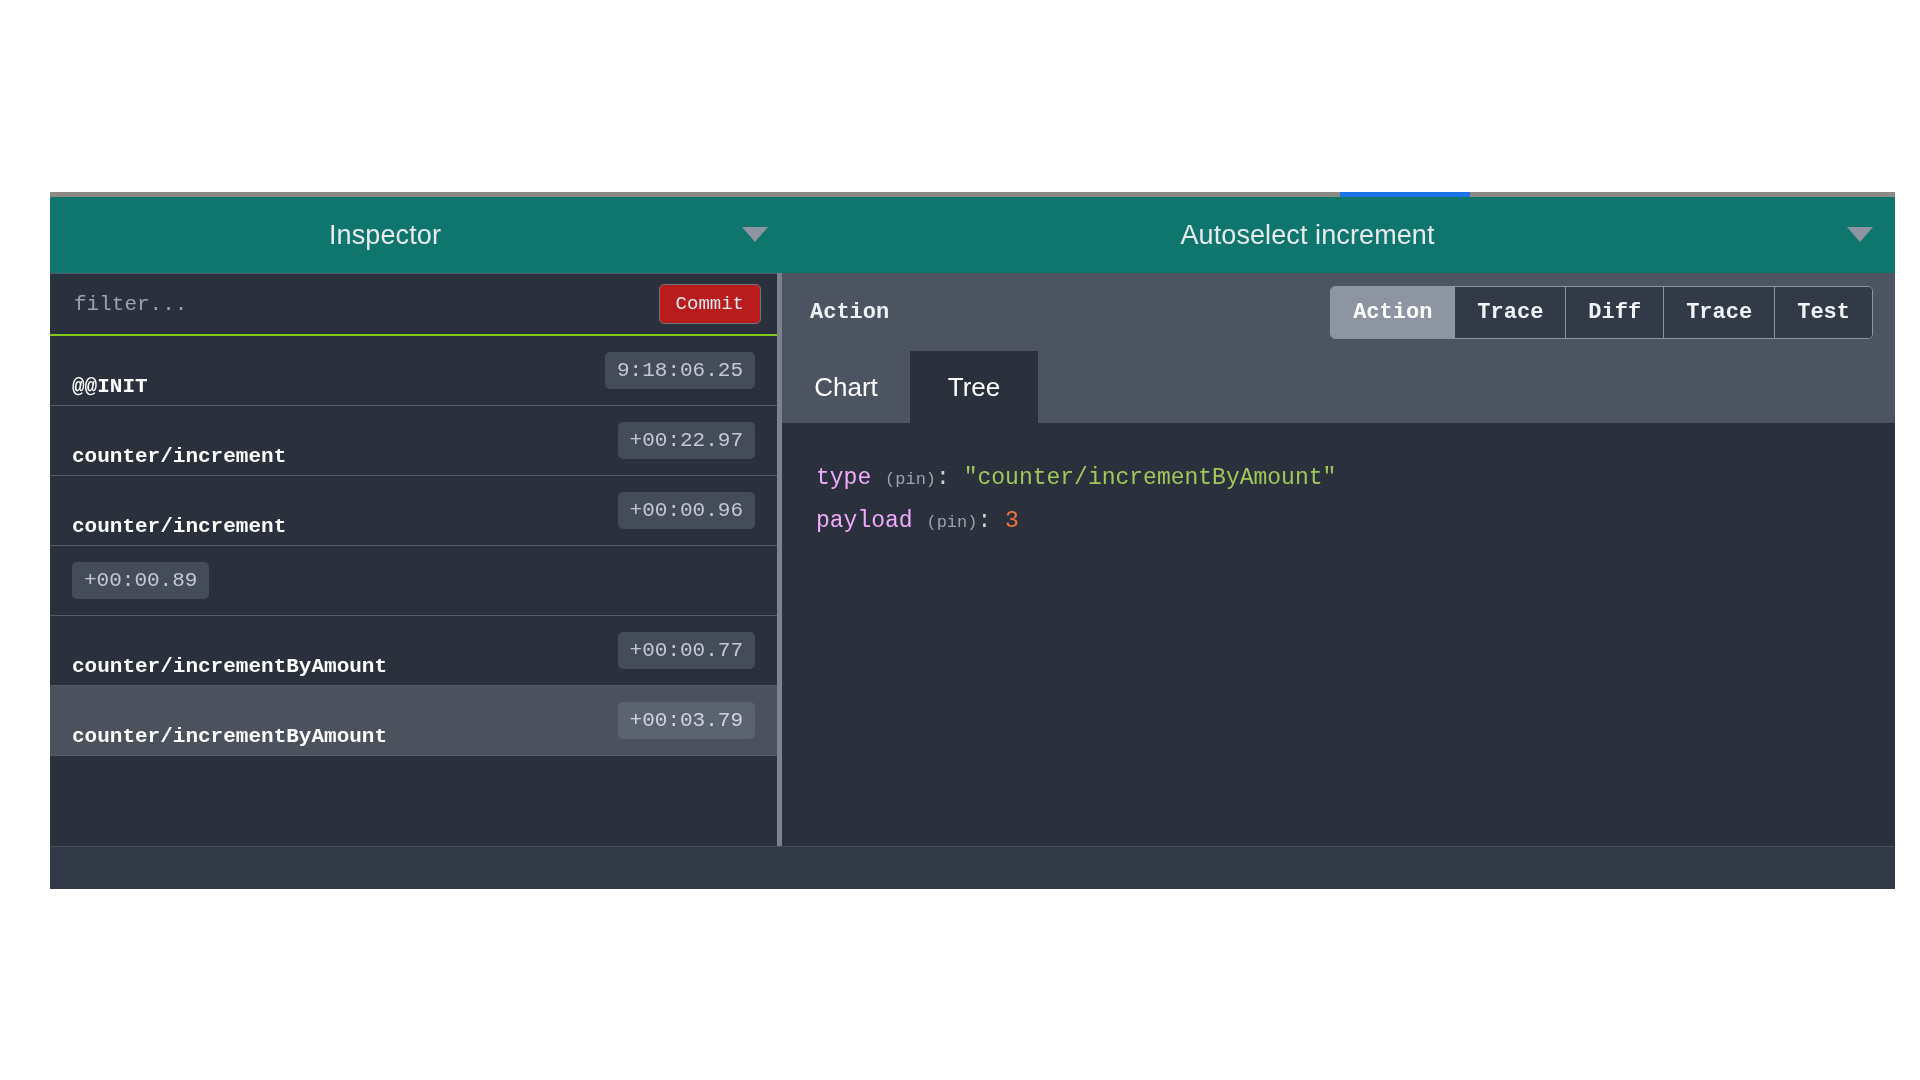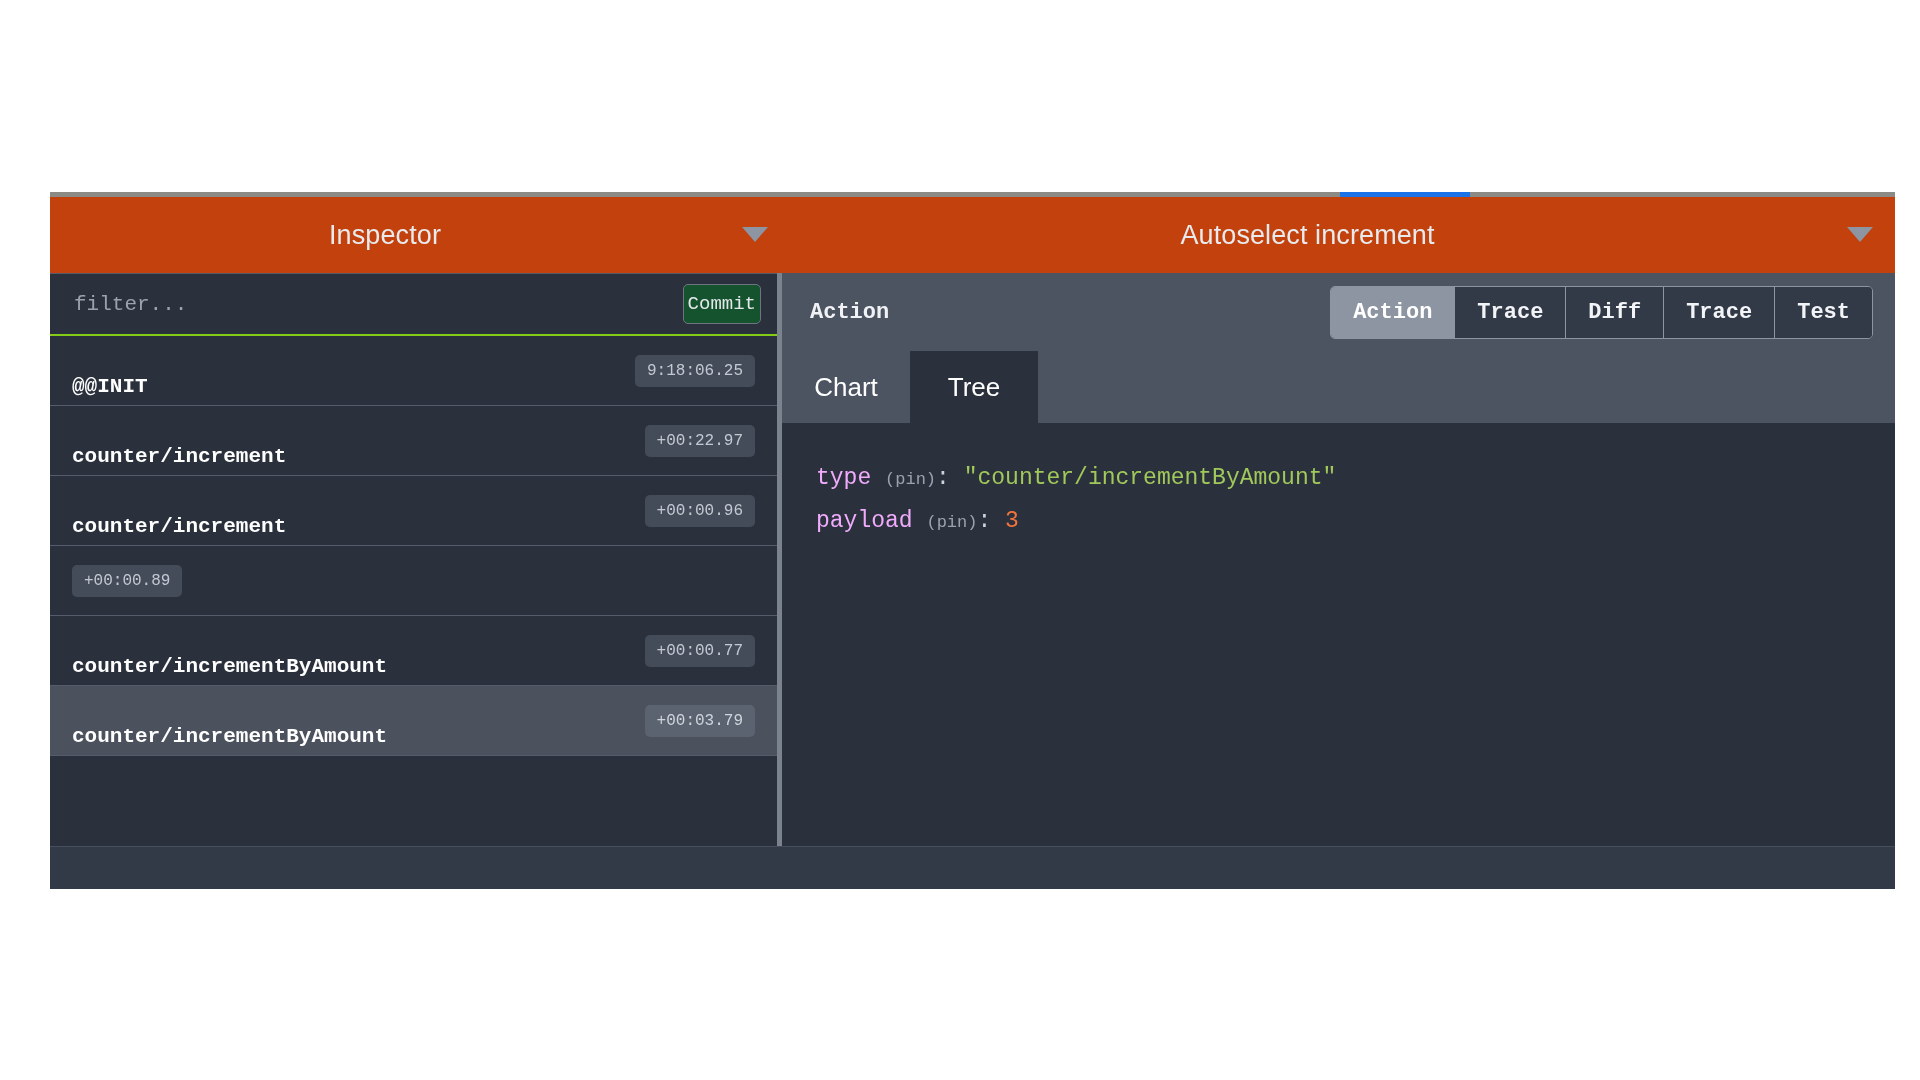--- a/index.html
+++ b/index.html
@@ -38,21 +38,21 @@
     top: 0;
     width: 130px;
     height: 5px;
     background: #1a73e8;
   }
 
   
   .header-bar {
     flex: none;
     height: 76px;
-    background: #c2410c;
+    background: #0f766e;
     display: flex;
     align-items: center;
   }
   .header-seg {
     height: 100%;
     display: flex;
     align-items: center;
     position: relative;
   }
   .header-seg.left { width: 740px; }
@@ -104,27 +104,27 @@
     flex: 1;
     background: transparent;
     border: none;
     outline: none;
     color: #9aa2ae;
     font-family: "Liberation Mono", monospace;
     font-size: 21px;
   }
   .filter-input::placeholder { color: #9aa2ae; opacity: 1; }
   .commit-btn {
-    background: #14532d;
+    background: #b91c1c;
     border: 1px solid #6d7583;
     border-radius: 5px;
     color: #e4e7eb;
     font-family: "Liberation Mono", monospace;
     font-size: 19px;
-    padding: 8px 4px;
+    padding: 8px 16px;
     cursor: pointer;
   }
 
   .action-list {
     flex: 1;
     overflow: hidden;
     min-height: 0;
   }
   .action-row {
     height: 70px;
@@ -142,21 +142,21 @@
     font-family: "Liberation Mono", monospace;
     font-size: 21px;
     font-weight: bold;
     white-space: nowrap;
     margin-top: 32px;
   }
   .action-time {
     background: #454c59;
     color: #c3c9d2;
     font-family: "Liberation Mono", monospace;
-    font-size: 16px;
+    font-size: 21px;
     padding: 7px 12px;
     border-radius: 5px;
     white-space: nowrap;
   }
   .action-row.selected .action-time {
     background: #5b6270;
     color: #cfd5dd;
   }
 
   

